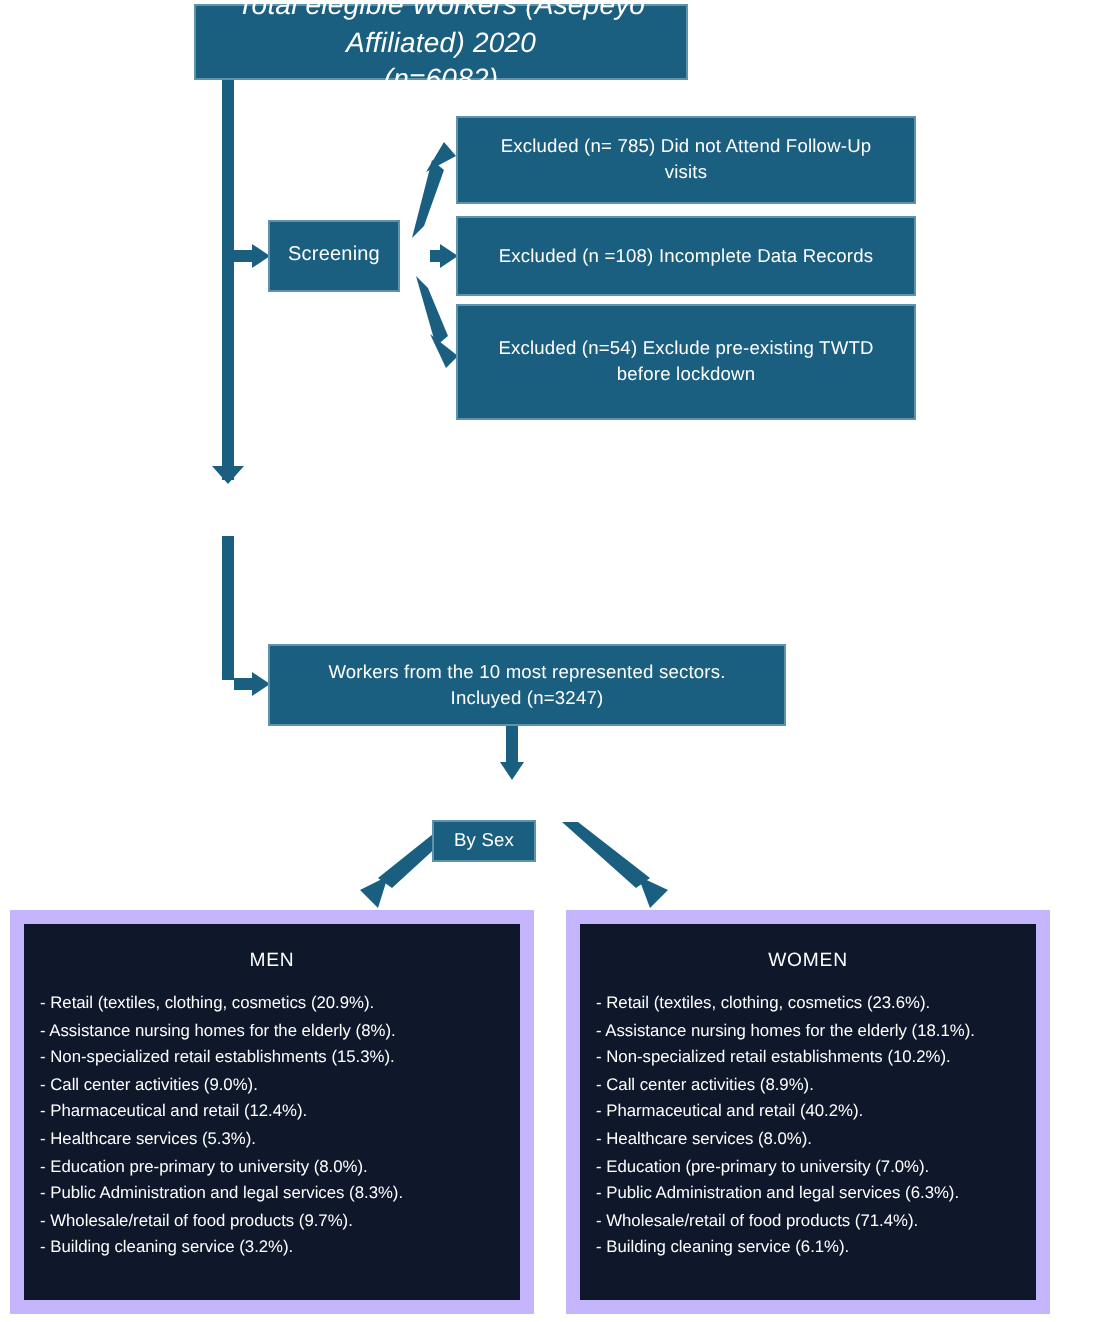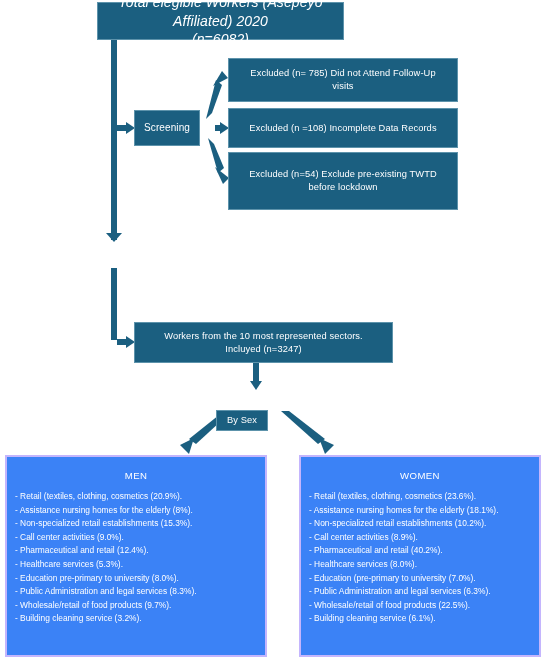--- a/index.html
+++ b/index.html
@@ -54,27 +54,27 @@
   #node-ex3       { left: 228px; top: 152px; width: 230px; height: 58px;  font-size: 9.3px; justify-content: center; }
   #node-included  { left: 97px;  top: 241px; width: 188px; height: 27px;  font-size: 9.3px; }
   #node-sectors   { left: 134px; top: 322px; width: 259px; height: 41px;  font-size: 9.3px; }
   #node-bysex     { left: 216px; top: 390px; width: 52px;  height: 21px;  font-size: 9.3px; margin-top: 20px; }
 
   
   .panel {
     position: absolute;
     top: 455px;
     height: 202px;
-    background: #3b82f6;
-    border: 2px solid #c4b5fd;
+    background: #0f172a;
+    border: 7px solid #c4b5fd;
     box-sizing: border-box;
     color: #ffffff;
   }
   #panel-men   { left: 5px;   width: 262px; }
-  #panel-women { left: 283px; width: 242px; margin-left: 16px; }
+  #panel-women { left: 283px; width: 242px; }
 
   .panel-title {
     display: block;
     text-align: center;
     font-size: 9.6px;
     letter-spacing: .4px;
     margin-top: 13px;
     margin-bottom: 9px;
   }
   .panel ul {
@@ -189,18 +189,18 @@
     <span class="panel-title">WOMEN</span>
     <ul>
         <li>- Retail (textiles, clothing, cosmetics (23.6%).</li>
         <li>- Assistance nursing homes for the elderly (18.1%).</li>
         <li>- Non-specialized retail establishments (10.2%).</li>
         <li>- Call center activities (8.9%).</li>
         <li>- Pharmaceutical and retail (40.2%).</li>
         <li>- Healthcare services (8.0%).</li>
         <li>- Education (pre-primary to university (7.0%).</li>
         <li>- Public Administration and legal services (6.3%).</li>
-        <li>- Wholesale/retail of food products (22.5%).</li>
+        <li>- Wholesale/retail of food products (71.4%).</li>
         <li>- Building cleaning service (6.1%).</li>
       </ul>
   </div>
 
 </div>
 
 </body></html>

